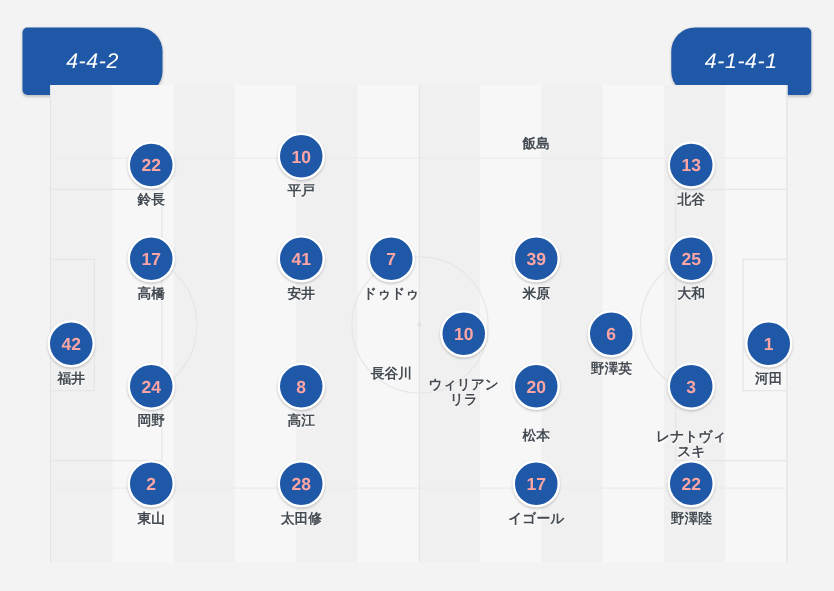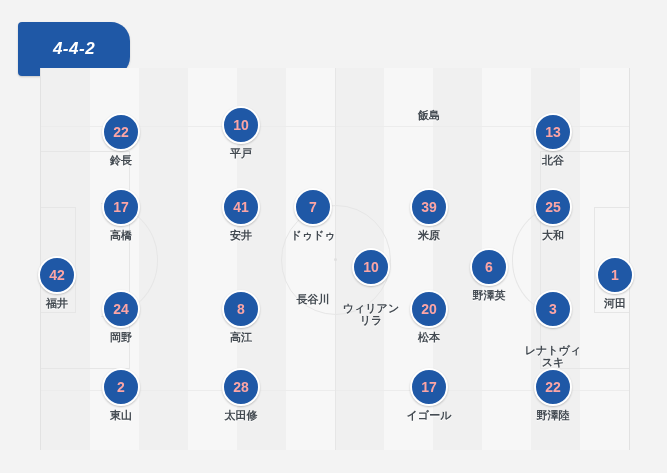--- a/index.html
+++ b/index.html
@@ -8,21 +8,21 @@
     background:#f2f2f2;
     font-family:"Liberation Sans","DejaVu Sans",sans-serif;
   }
   #app{position:relative;width:667px;height:473px;background:#f3f3f3;}
 
   
   .badge{
     position:absolute;top:22px;height:54px;
     background:#1f58a6;
     display:flex;align-items:center;justify-content:center;
-    color:#ffffff;font-style:italic;font-weight:bold;font-size:17px;
+    color:#ffffff;font-style:italic;font-weight:normal;font-size:17px;
     letter-spacing:.5px;
     box-shadow:0 1px 2px rgba(0,0,0,.18);
   }
   .badge-left{left:18px;width:112px;border-radius:4px 19px 19px 4px;}
   .badge-right{right:18px;width:112px;border-radius:19px 4px 4px 19px;}
 
   
   .pitch{
     position:absolute;left:40px;top:68px;width:588px;height:382px;
     background:#f7f7f7;
@@ -73,20 +73,23 @@
 </style>
 </head>
 <body>
 
 <div id="app">
 
   <div class="badge badge-left">
     <span>4-4-2</span>
   </div>
 
+  <div class="badge badge-right">
+    <span>4-1-4-1</span>
+  </div>
 
   <div class="pitch" id="pitch">
     <div class="stripe" style="left:0px;width:49px;"></div>
     <div class="stripe" style="left:98px;width:49px;"></div>
     <div class="stripe" style="left:196px;width:49px;"></div>
     <div class="stripe" style="left:294px;width:49px;"></div>
     <div class="stripe" style="left:392px;width:49px;"></div>
     <div class="stripe" style="left:490px;width:49px;"></div>
 
     <div class="hline" style="top:58px;"></div>
@@ -172,21 +175,21 @@
           <div class="shirt">22</div>
           <div class="pname">野澤陸</div>
         </div>
         <div class="player" style="left: 388px; top: 38px;">
           <div class="pname">飯島</div>
         </div>
         <div class="player" style="left: 388px; top: 120px;">
           <div class="shirt">39</div>
           <div class="pname">米原</div>
         </div>
-        <div class="player" style="left: 388px; top: 222px;">
+        <div class="player" style="left: 388px; top: 222px; gap: 12px;">
           <div class="shirt">20</div>
           <div class="pname">松本</div>
         </div>
         <div class="player" style="left: 388px; top: 300px;">
           <div class="shirt">17</div>
           <div class="pname">イゴール</div>
         </div>
         <div class="player" style="left: 448px; top: 180px;">
           <div class="shirt">6</div>
           <div class="pname">野澤英</div>

